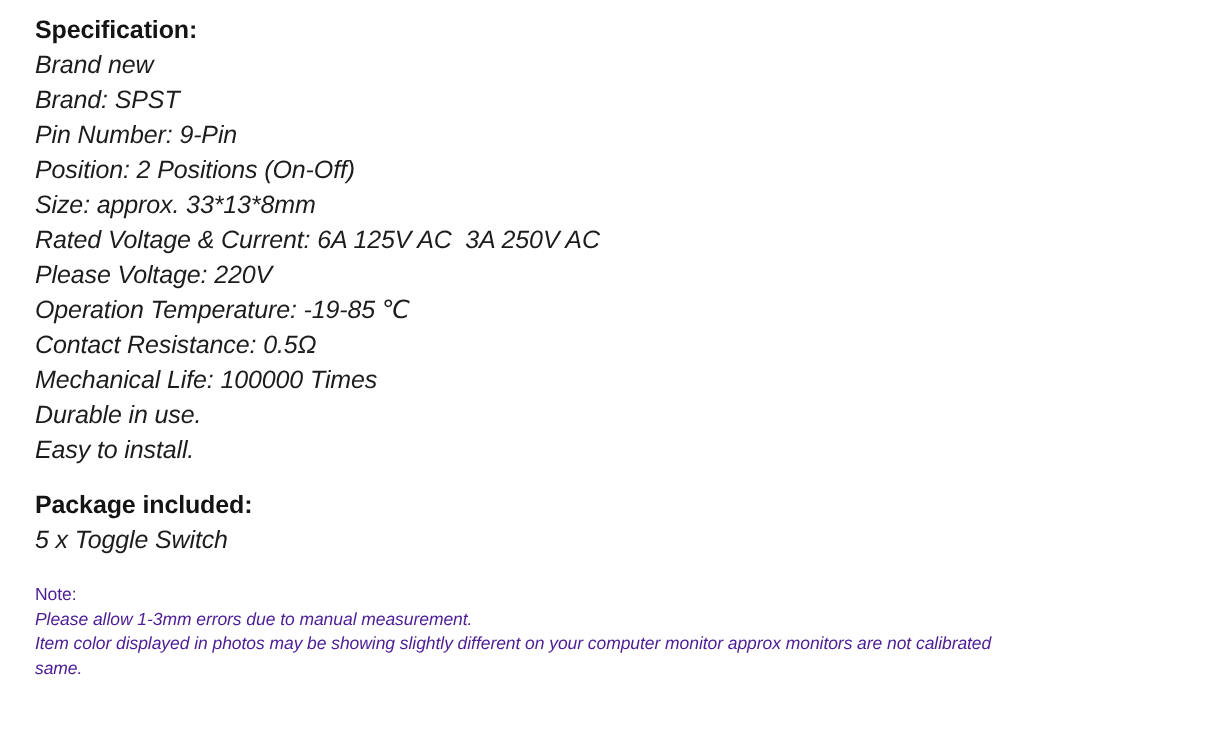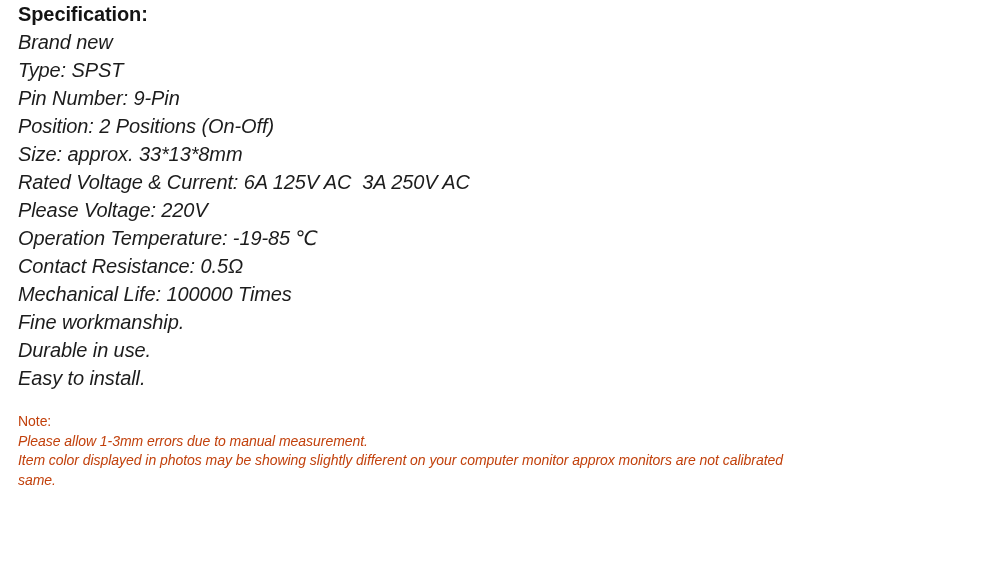--- a/index.html
+++ b/index.html
@@ -15,21 +15,21 @@
     font-family: "Liberation Sans", "DejaVu Sans", sans-serif;
     color: #1a1a1a;
     -webkit-font-smoothing: antialiased;
   }
 
   .page {
     position: relative;
     width: 985px;
     height: 588px;
     background: #ffffff;
-    padding: 0;
+    padding: 10px;
   }
 
   .content {
     padding-left: 18px;
     padding-top: 0px;
   }
 
   
   .section-heading {
     font-size: 20px;
@@ -57,55 +57,60 @@
 
   .note-block {
     margin-top: 20px;
   }
 
   
   .note-line {
     font-size: 14px;
     font-weight: normal;
     line-height: 19.5px;
-    color: #c2410c;
+    color: #4c1d95;
     letter-spacing: -0.05px;
     white-space: pre;
   }
 
   .spec-list, .package-list, .note-list {
     list-style: none;
     font-style: italic;
   }
 </style>
 </head>
 <body>
 
 <div class="page">
   <div class="content">
 
     <section>
       <h2 class="section-heading">Specification:</h2>
       <ul class="spec-list">
         <li class="spec-line">Brand new</li>
-        <li class="spec-line">Type: SPST</li>
+        <li class="spec-line">Brand: SPST</li>
         <li class="spec-line">Pin Number: 9-Pin</li>
         <li class="spec-line">Position: 2 Positions (On-Off)</li>
         <li class="spec-line">Size: approx. 33*13*8mm</li>
         <li class="spec-line">Rated Voltage &amp; Current: 6A 125V AC  3A 250V AC</li>
         <li class="spec-line">Please Voltage: 220V</li>
         <li class="spec-line">Operation Temperature: -19-85 ℃</li>
         <li class="spec-line">Contact Resistance: 0.5Ω</li>
         <li class="spec-line">Mechanical Life: 100000 Times</li>
-        <li class="spec-line">Fine workmanship.</li>
         <li class="spec-line">Durable in use.</li>
         <li class="spec-line">Easy to install.</li>
       </ul>
     </section>
 
+    <section class="gap-before">
+      <h2 class="section-heading">Package included:</h2>
+      <ul class="package-list">
+        <li class="spec-line">5 x Toggle Switch</li>
+      </ul>
+    </section>
 
     <section class="note-block">
       <div class="note-line">Note:</div>
       <ul class="note-list">
         <li class="note-line">Please allow 1-3mm errors due to manual measurement.</li>
         <li class="note-line">Item color displayed in photos may be showing slightly different on your computer monitor approx monitors are not calibrated</li>
         <li class="note-line">same.</li>
       </ul>
     </section>
 

